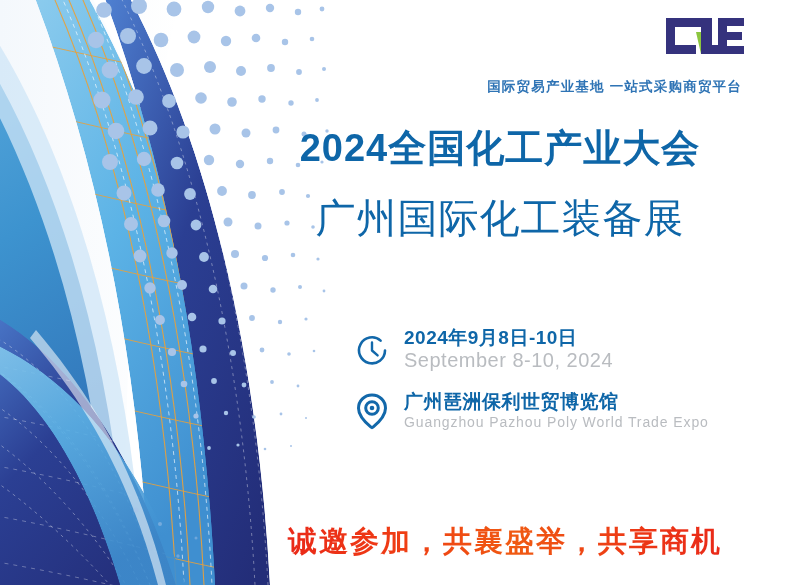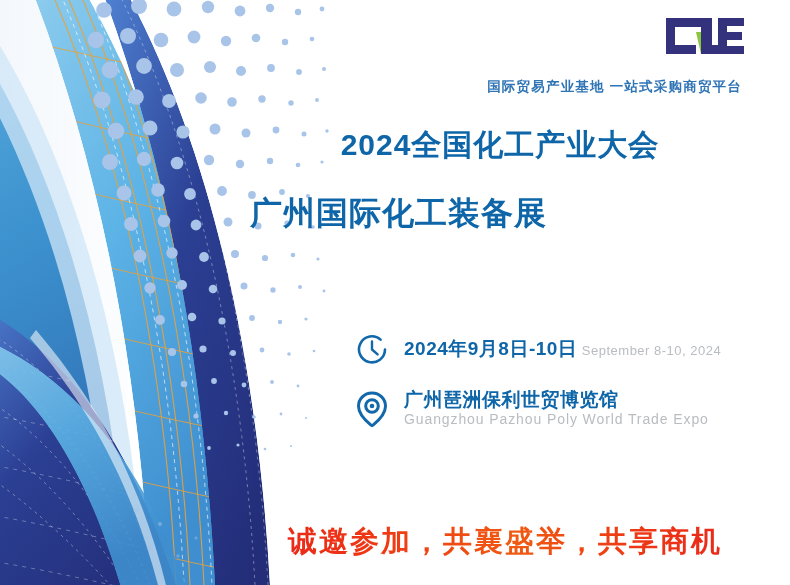--- a/index.html
+++ b/index.html
@@ -44,31 +44,32 @@
     font-size:13.5px;
     letter-spacing:1.2px;
     color:#2f74b5;
     font-weight:600;
     white-space:nowrap;
   }
 
   .title1{
     position:absolute;left:0;right:40px;top:128px;
     text-align:center;
-    font-size:30px;
+    font-size:38px;
     font-weight:bold;
     letter-spacing:1px;
     color:#0e66a8;
     white-space:nowrap;
     line-height:1.1;
   }
   .title2{
     position:absolute;left:0;right:40px;top:196px;
-    font-size:32px;
-    font-weight:bold;
+    text-align:center;
+    font-size:40px;
+    font-weight:normal;
     letter-spacing:1px;
     color:#0e66a8;
     white-space:nowrap;
     line-height:1.1;
   }
 
   
   .info{
     position:absolute;left:102px;top:327px;
   }
@@ -86,21 +87,21 @@
   .info-text{display:block;}
   .info-cn{
     font-size:19px;
     color:#0e66a8;
     font-weight:600;
     letter-spacing:0.5px;
     line-height:1.12;
     white-space:nowrap;
   }
   .info-en{
-    font-size:13px;
+    font-size:20px;
     color:#b9bcc0;
     letter-spacing:0.5px;
     line-height:1.25;
     white-space:nowrap;
     font-weight:400;
   }
   .info-en.small{font-size:14px;letter-spacing:0.9px;}
 
   .slogan{
     position:absolute;left:0;right:30px;top:522px;

